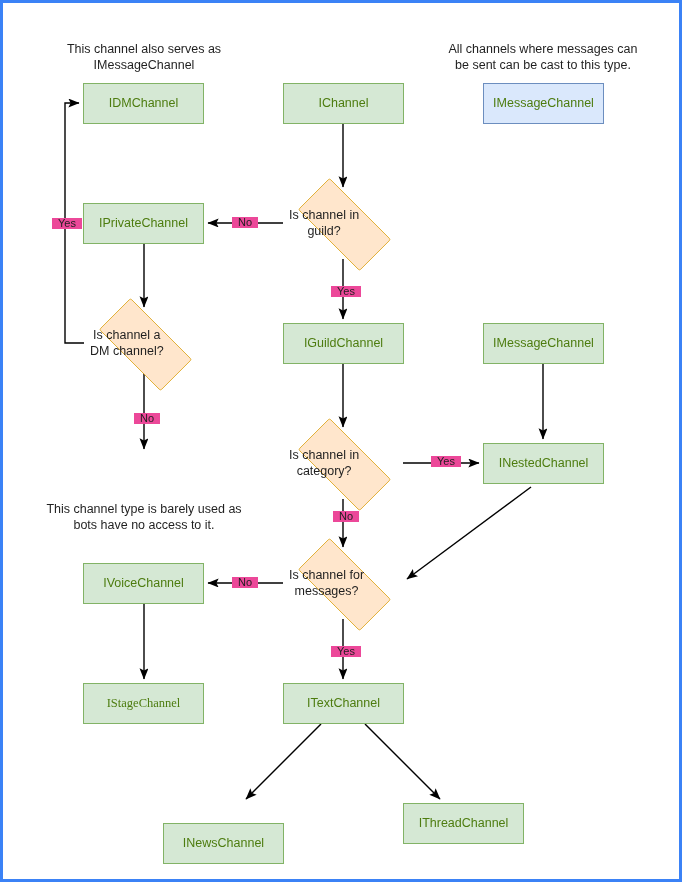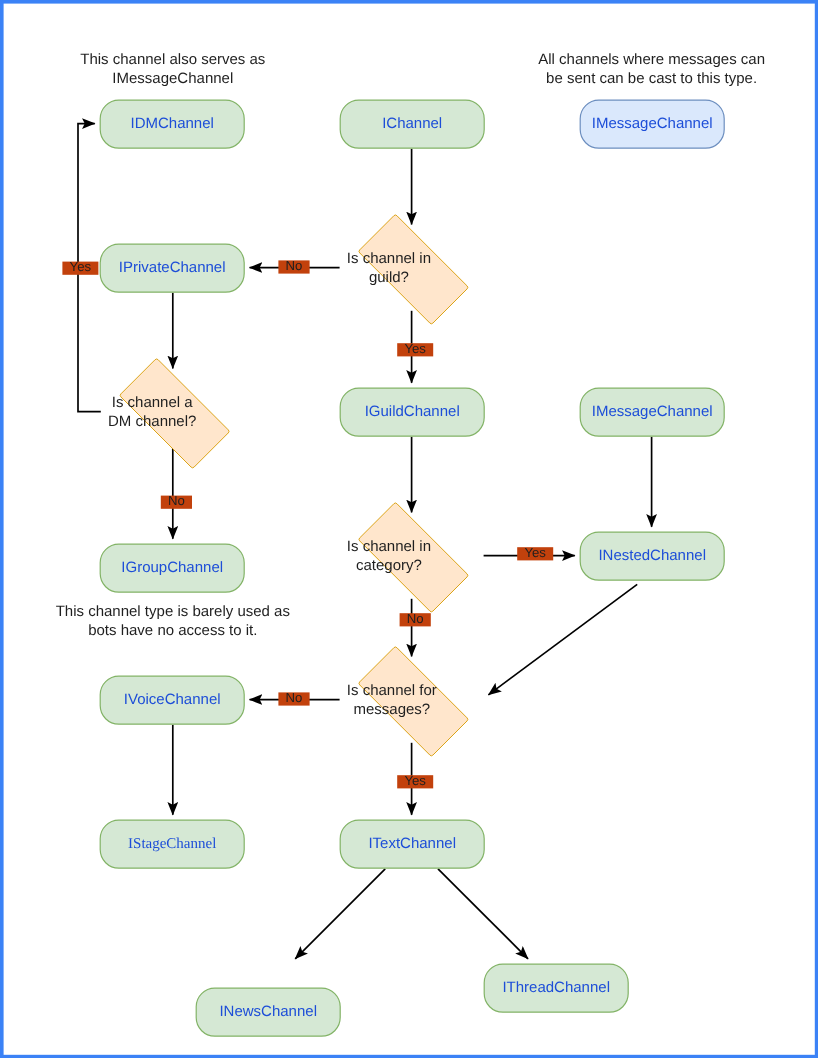--- a/index.html
+++ b/index.html
@@ -12,23 +12,23 @@
     border:3px solid #3b82f6;
     box-sizing:border-box;
     overflow:hidden;
   }
   #edges{position:absolute;left:0;top:0;width:682px;height:882px;}
   .node{
     position:absolute;
     box-sizing:border-box;
     display:flex;align-items:center;justify-content:center;
     text-align:center;
-    border-radius:16px;
+    border-radius:0;
     font-size:12.5px;
-    color:#1d4ed8;
+    color:#4d7c0f;
     line-height:1.25;
   }
   .node.green{background:#d5e8d4;border:1.4px solid #82b366;}
   .node.blue{background:#dae8fc;border:1.4px solid #6c8ebf;}
   .diamond{
     position:absolute;
     box-sizing:border-box;
     display:flex;align-items:center;justify-content:flex-start;
     text-align:center;
     font-size:12.5px;
@@ -49,21 +49,21 @@
     font-size:12.5px;
     color:#1f1f1f;
     text-align:center;
     line-height:1.3;
     white-space:pre-line;
   }
   .edge-label{
     position:absolute;
     font-size:11px;
     color:#1f1f1f;
-    background:#c2410c;
+    background:#ec4899;
     padding:0 2px;
     text-align:center;
     line-height:1;
   }
 </style>
 </head>
 <body>
 
 <div id="page">
 
@@ -123,21 +123,20 @@
   <div class="node green" style="left:280px;top:80px;width:121px;height:41px;">IChannel</div>
 
   <div class="node blue" style="left:480px;top:80px;width:121px;height:41px;">IMessageChannel</div>
 
   <div class="node green" style="left:80px;top:200px;width:121px;height:41px;">IPrivateChannel</div>
 
   <div class="node green" style="left:280px;top:320px;width:121px;height:41px;">IGuildChannel</div>
 
   <div class="node green" style="left:480px;top:320px;width:121px;height:41px;">IMessageChannel</div>
 
-  <div class="node green" style="left:80px;top:450px;width:121px;height:41px;">IGroupChannel</div>
 
   <div class="node green" style="left:480px;top:440px;width:121px;height:41px;">INestedChannel</div>
 
   <div class="node green" style="left:80px;top:560px;width:121px;height:41px;">IVoiceChannel</div>
 
   <div class="node green" style="left:80px;top:680px;width:121px;height:41px;font-family:Liberation Serif, serif;">IStageChannel</div>
 
   <div class="node green" style="left:280px;top:680px;width:121px;height:41px;">ITextChannel</div>
 
   <div class="node green" style="left:160px;top:820px;width:121px;height:41px;">INewsChannel</div>

